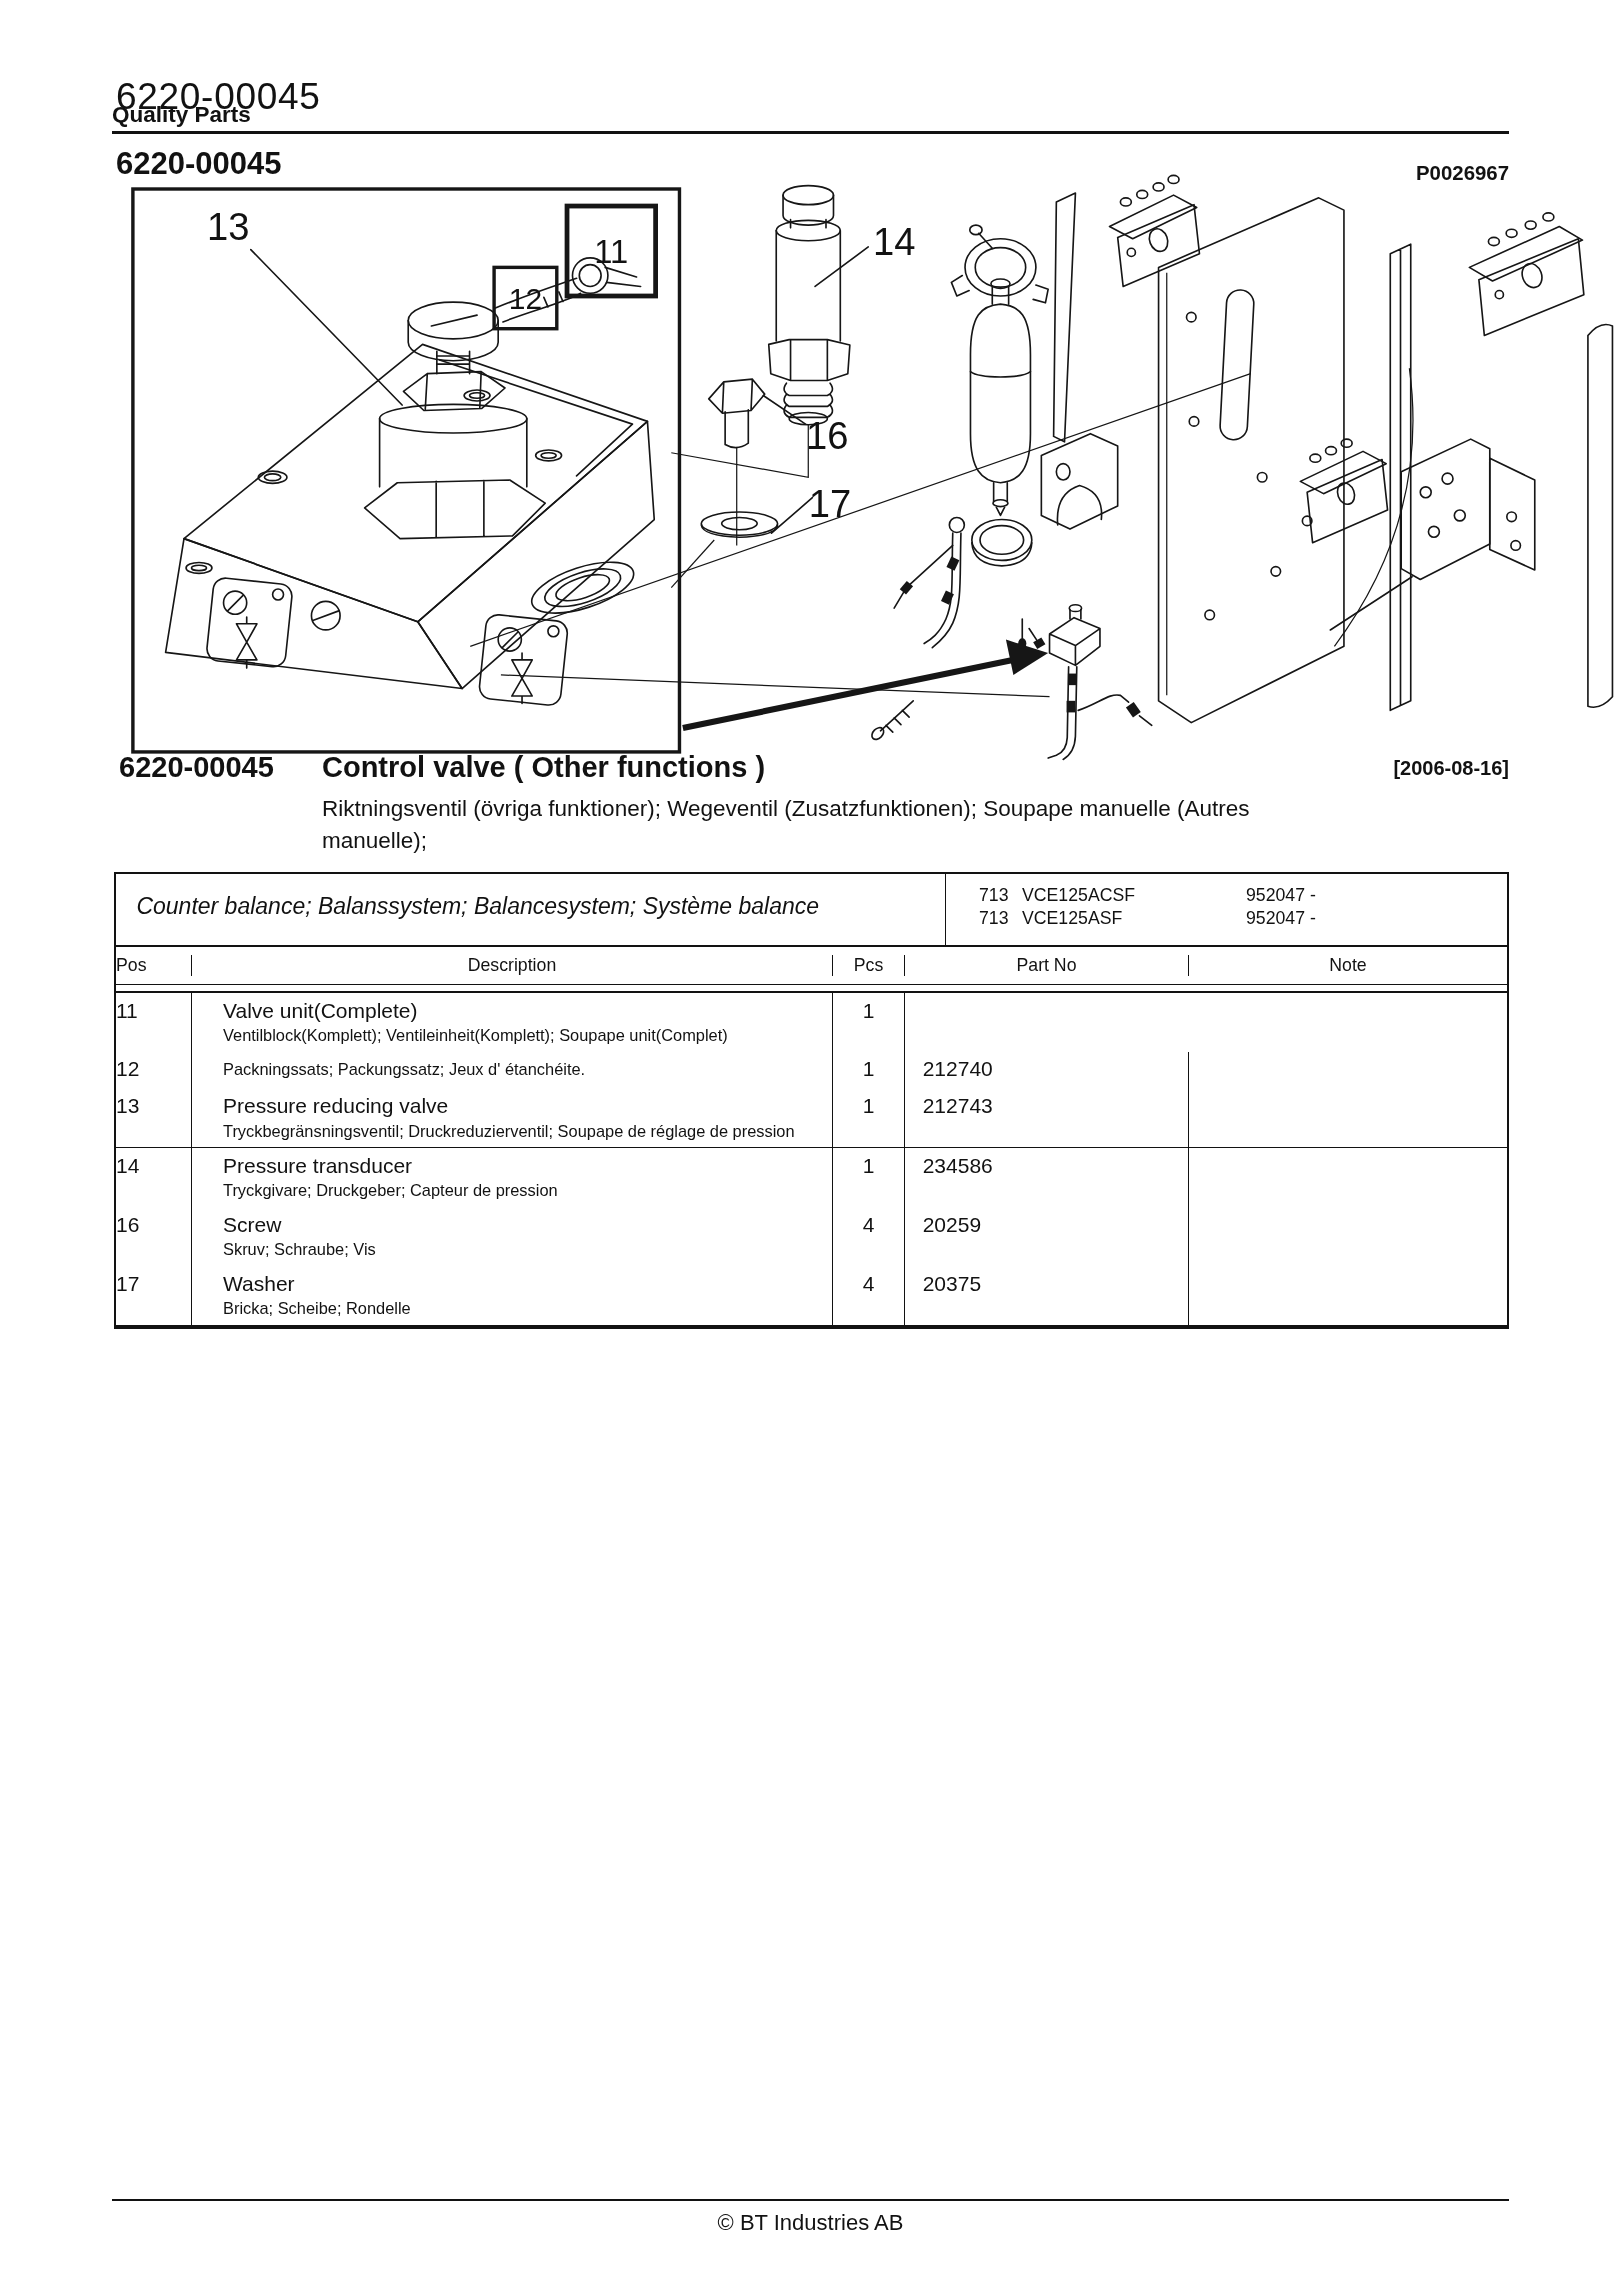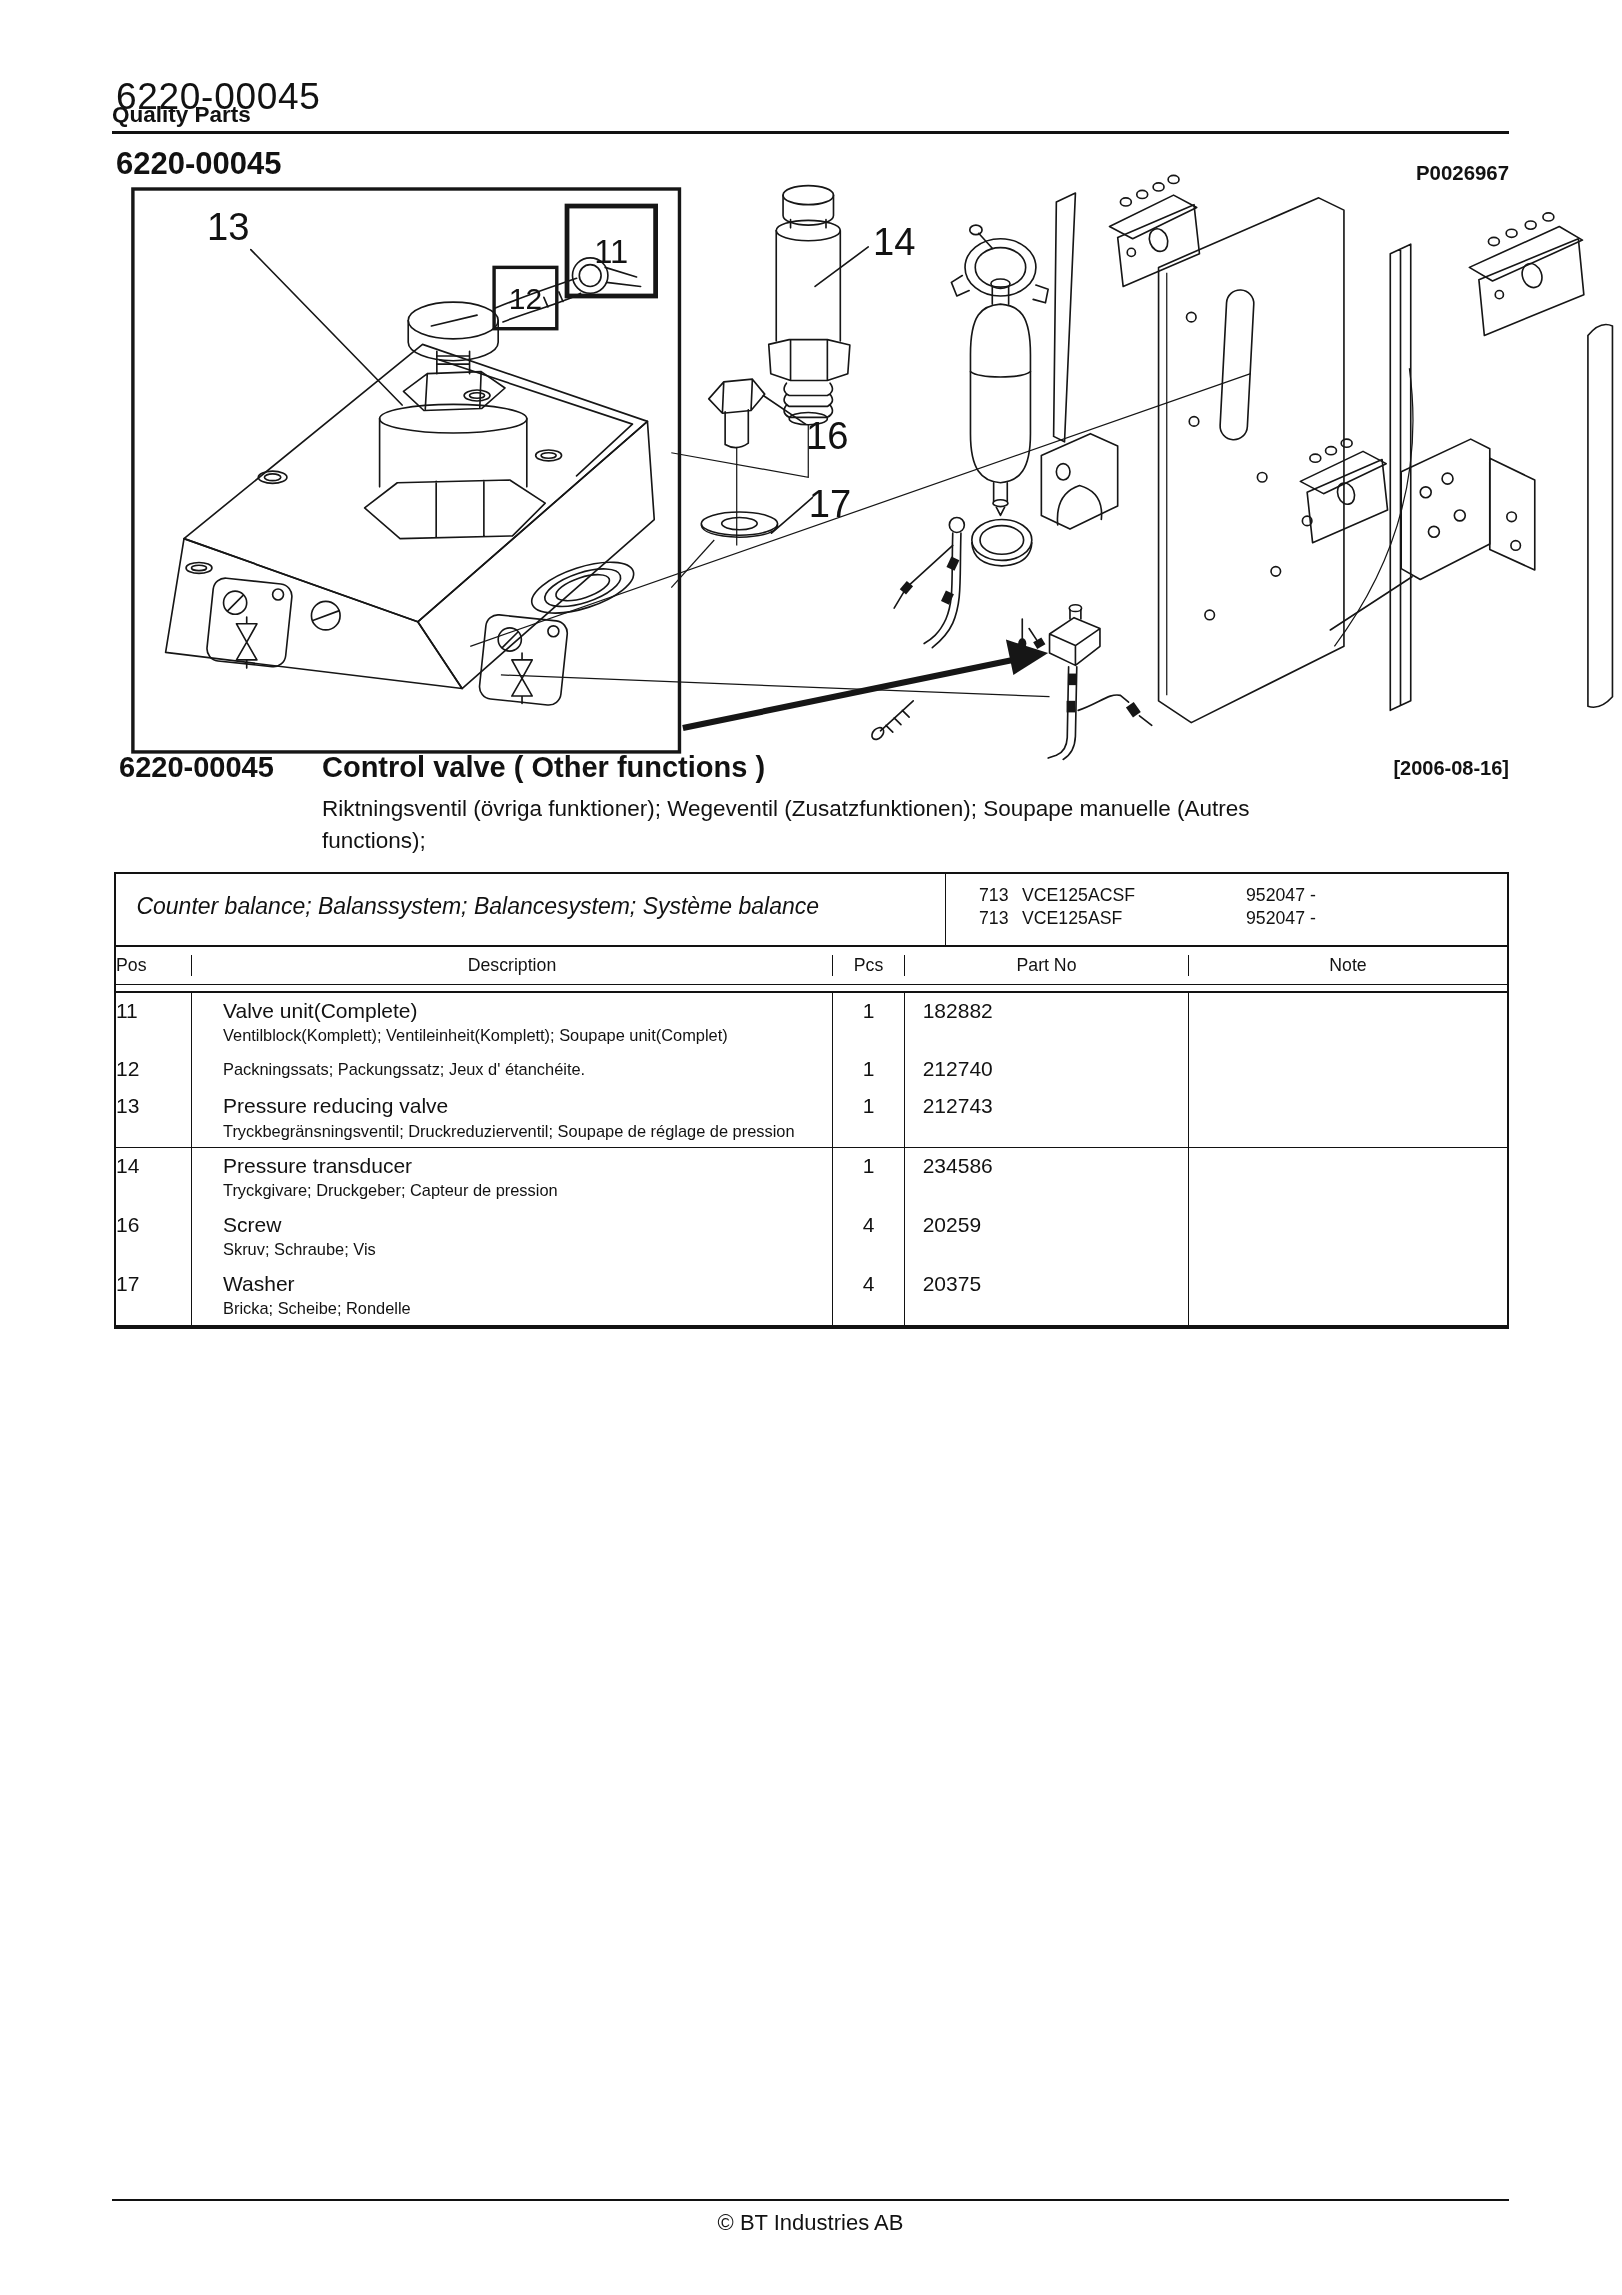--- a/index.html
+++ b/index.html
@@ -318,21 +318,21 @@
         <ellipse class="solid" cx="1500" cy="944" rx="6" ry="8"></ellipse>
       </g>
     </g>
   </svg>
 
   <div class="abs title-number">6220-00045</div>
   <div class="abs title-name">Control valve ( Other functions )</div>
   <div class="abs title-date">[2006-08-16]</div>
   <div class="abs subtitle">
     <div>Riktningsventil (övriga funktioner); Wegeventil (Zusatzfunktionen); Soupape manuelle (Autres</div>
-    <div>functions);</div>
+    <div>manuelle);</div>
   </div>
 
   <div class="abs parts-table">
 
     <div class="variant-row">
       <div class="variant-system">Counter balance; Balanssystem; Balancesystem; Système balance</div>
       <div class="variant-divider"></div>
       <div class="variant-models">
         <div class="model-line">
           <span class="model-code">713</span>
@@ -356,21 +356,20 @@
     </div>
     <div class="double-rule"></div>
 
     <div class="body-row">
       <div class="cell c-pos num-main">11</div>
       <div class="cell c-desc">
         <div class="d-main">Valve unit(Complete)</div>
         <div class="d-sub">Ventilblock(Komplett); Ventileinheit(Komplett); Soupape unit(Complet)</div>
       </div>
       <div class="cell c-pcs num-main">1</div>
-      <div class="cell c-part num-main">182882</div>
       <div class="cell c-note"></div>
     </div>
 
     <div class="body-row">
       <div class="cell c-pos num-main">12</div>
       <div class="cell c-desc">
         <div class="d-sub">Packningssats; Packungssatz; Jeux d' étanchéite.</div>
       </div>
       <div class="cell c-pcs num-main">1</div>
       <div class="cell c-part num-main">212740</div>

